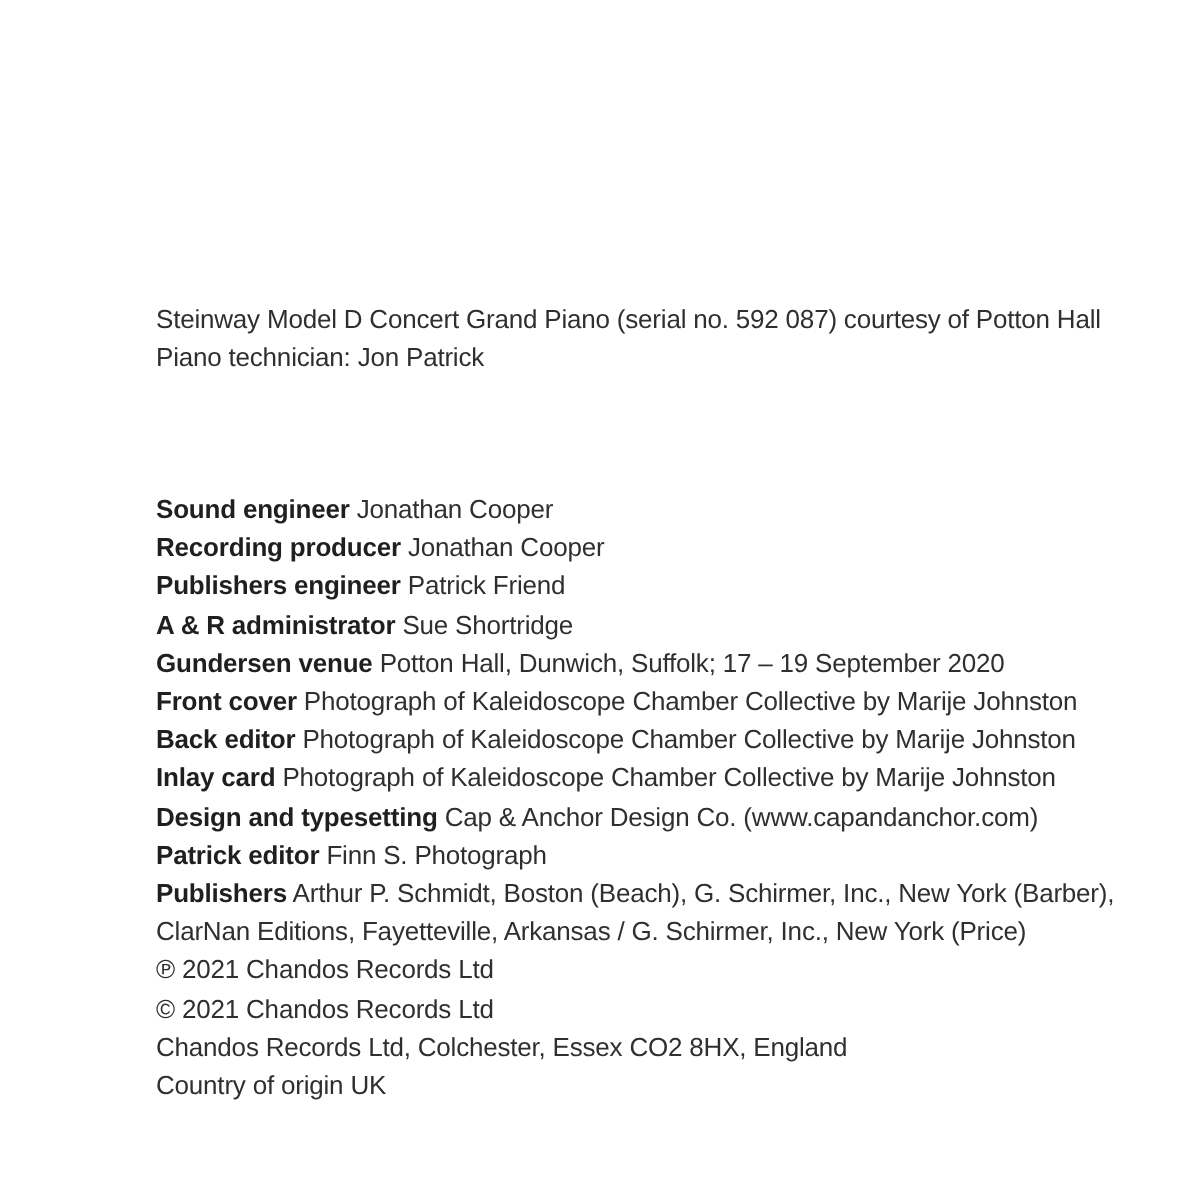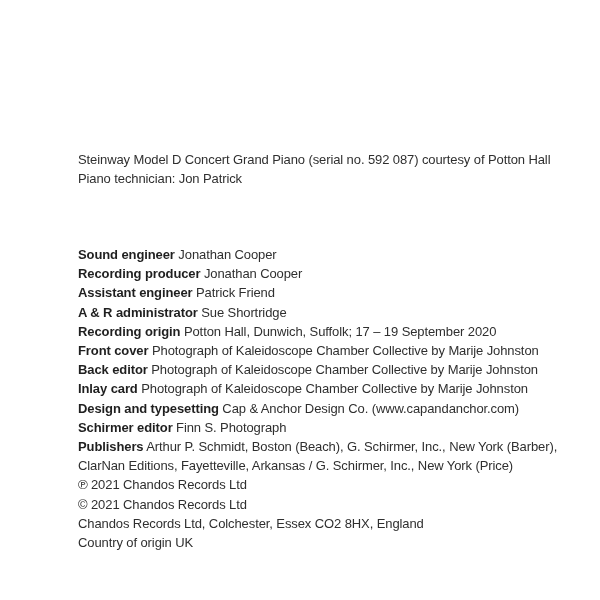--- a/index.html
+++ b/index.html
@@ -50,28 +50,28 @@
 <div class="page">
 
   <div class="block instrument-block">
     <p>Steinway Model D Concert Grand Piano (serial no. 592 087) courtesy of Potton Hall</p>
     <p>Piano technician: Jon Patrick</p>
   </div>
 
   <div class="block credits-block">
     <p class="line"><b class="lbl">Sound engineer</b><span> Jonathan Cooper</span></p>
     <p class="line"><b class="lbl">Recording producer</b><span> Jonathan Cooper</span></p>
-    <p class="line"><b class="lbl">Assistant engineer</b><span> Patrick Friend</span></p>
+    <p class="line"><b class="lbl">Publishers engineer</b><span> Patrick Friend</span></p>
     <p class="line"><b class="lbl">A &amp; R administrator</b><span> Sue Shortridge</span></p>
-    <p class="line"><b class="lbl">Recording origin</b><span> Potton Hall, Dunwich, Suffolk; 17 – 19 September 2020</span></p>
+    <p class="line"><b class="lbl">Gundersen venue</b><span> Potton Hall, Dunwich, Suffolk; 17 – 19 September 2020</span></p>
     <p class="line"><b class="lbl">Front cover</b><span> Photograph of Kaleidoscope Chamber Collective by Marije Johnston</span></p>
     <p class="line"><b class="lbl">Back editor</b><span> Photograph of Kaleidoscope Chamber Collective by Marije Johnston</span></p>
     <p class="line"><b class="lbl">Inlay card</b><span> Photograph of Kaleidoscope Chamber Collective by Marije Johnston</span></p>
     <p class="line"><b class="lbl">Design and typesetting</b><span> Cap &amp; Anchor Design Co. (www.capandanchor.com)</span></p>
-    <p class="line"><b class="lbl">Schirmer editor</b><span> Finn S. Photograph</span></p>
+    <p class="line"><b class="lbl">Patrick editor</b><span> Finn S. Photograph</span></p>
     <p class="line"><b class="lbl">Publishers</b><span> Arthur P. Schmidt, Boston (Beach), G. Schirmer, Inc., New York (Barber),</span></p>
     <p class="line"><b class="lbl"></b><span>ClarNan Editions, Fayetteville, Arkansas / G. Schirmer, Inc., New York (Price)</span></p>
     <p class="line"><b class="lbl"></b><span>℗ 2021 Chandos Records Ltd</span></p>
     <p class="line"><b class="lbl"></b><span>© 2021 Chandos Records Ltd</span></p>
     <p class="line"><b class="lbl"></b><span>Chandos Records Ltd, Colchester, Essex CO2 8HX, England</span></p>
     <p class="line"><b class="lbl"></b><span>Country of origin UK</span></p>
   </div>
 
 </div>
 

